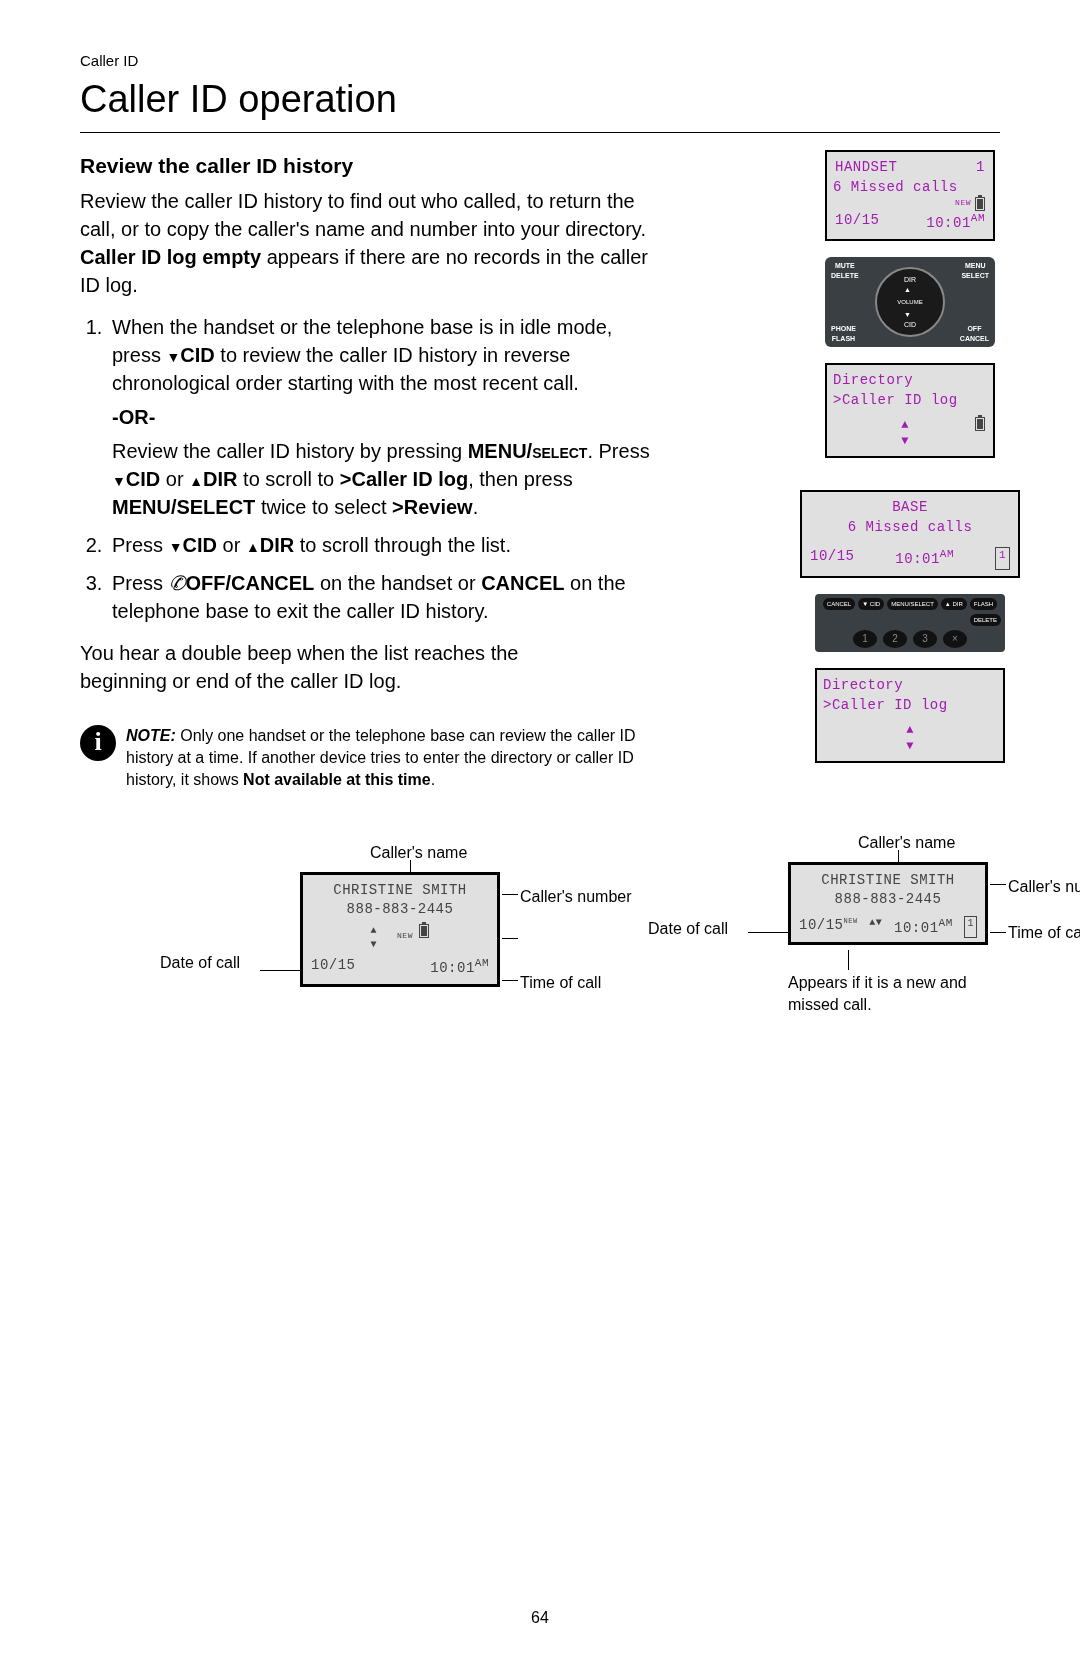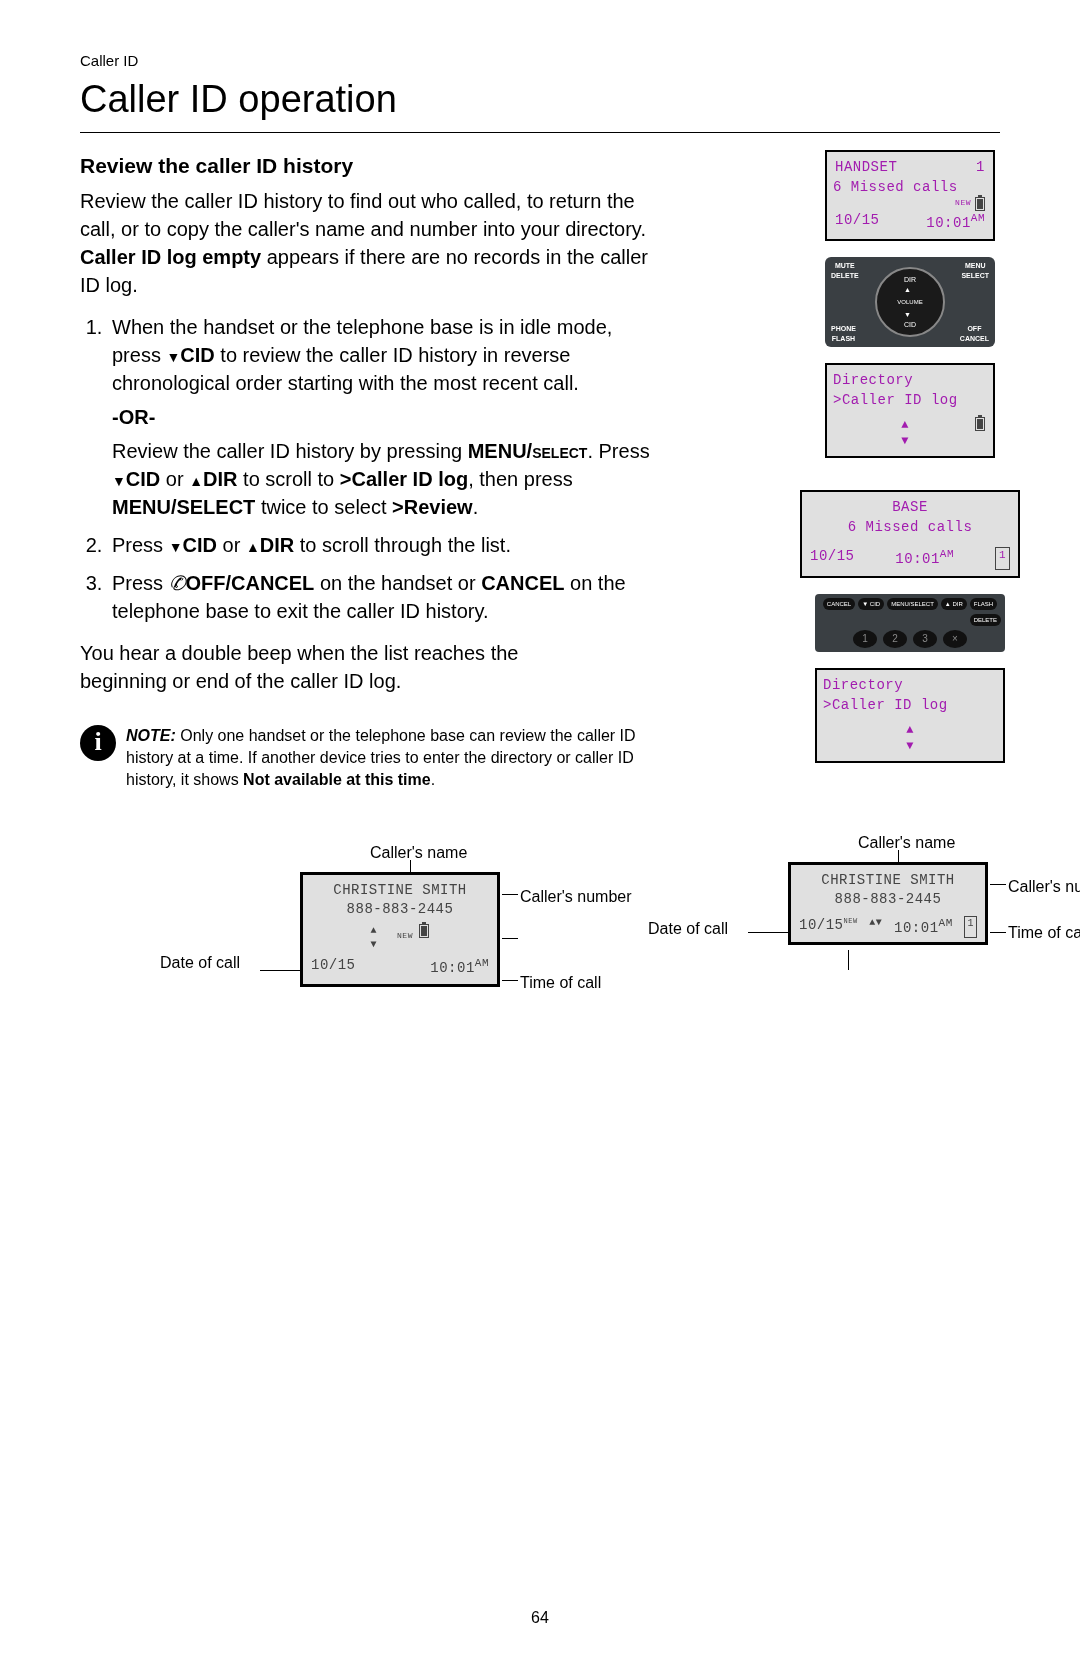--- a/index.html
+++ b/index.html
@@ -209,20 +209,21 @@
     <div class="line" style="left:422px; top:96px; width:16px; height:1px;"></div>
     <div class="line" style="left:422px; top:138px; width:16px; height:1px;"></div>
     <div class="line" style="left:180px; top:128px; width:40px; height:1px;"></div>
   </div>
 
   <div class="diagram" style="height:200px;">
     <div class="dlabel" style="left:290px; top:0;">Caller's name</div>
     <div class="dlabel" style="left:440px; top:44px;">Caller's number</div>
     <div class="dlabel" style="left:440px; top:90px;">Time of call</div>
     <div class="dlabel" style="left:80px; top:86px;">Date of call</div>
+    <div class="dlabel" style="left:220px; top:140px; width:220px; white-space:normal;">Appears if it is a new and missed call.</div>
     <div class="dlcd" style="padding-bottom:4px;">
       <div>CHRISTINE SMITH</div>
       <div>888-883-2445</div>
       <div class="drow" style="margin-top:6px;">
         <span><span>10/15</span><sup style="font-size:7px;">NEW</sup></span>
         <span style="font-size:10px;">▲▼</span>
         <span><span>10:01</span><sup>AM</sup></span>
         <span style="border:1px solid #444; padding:0 2px; font-size:10px;">1</span>
       </div>
     </div>

